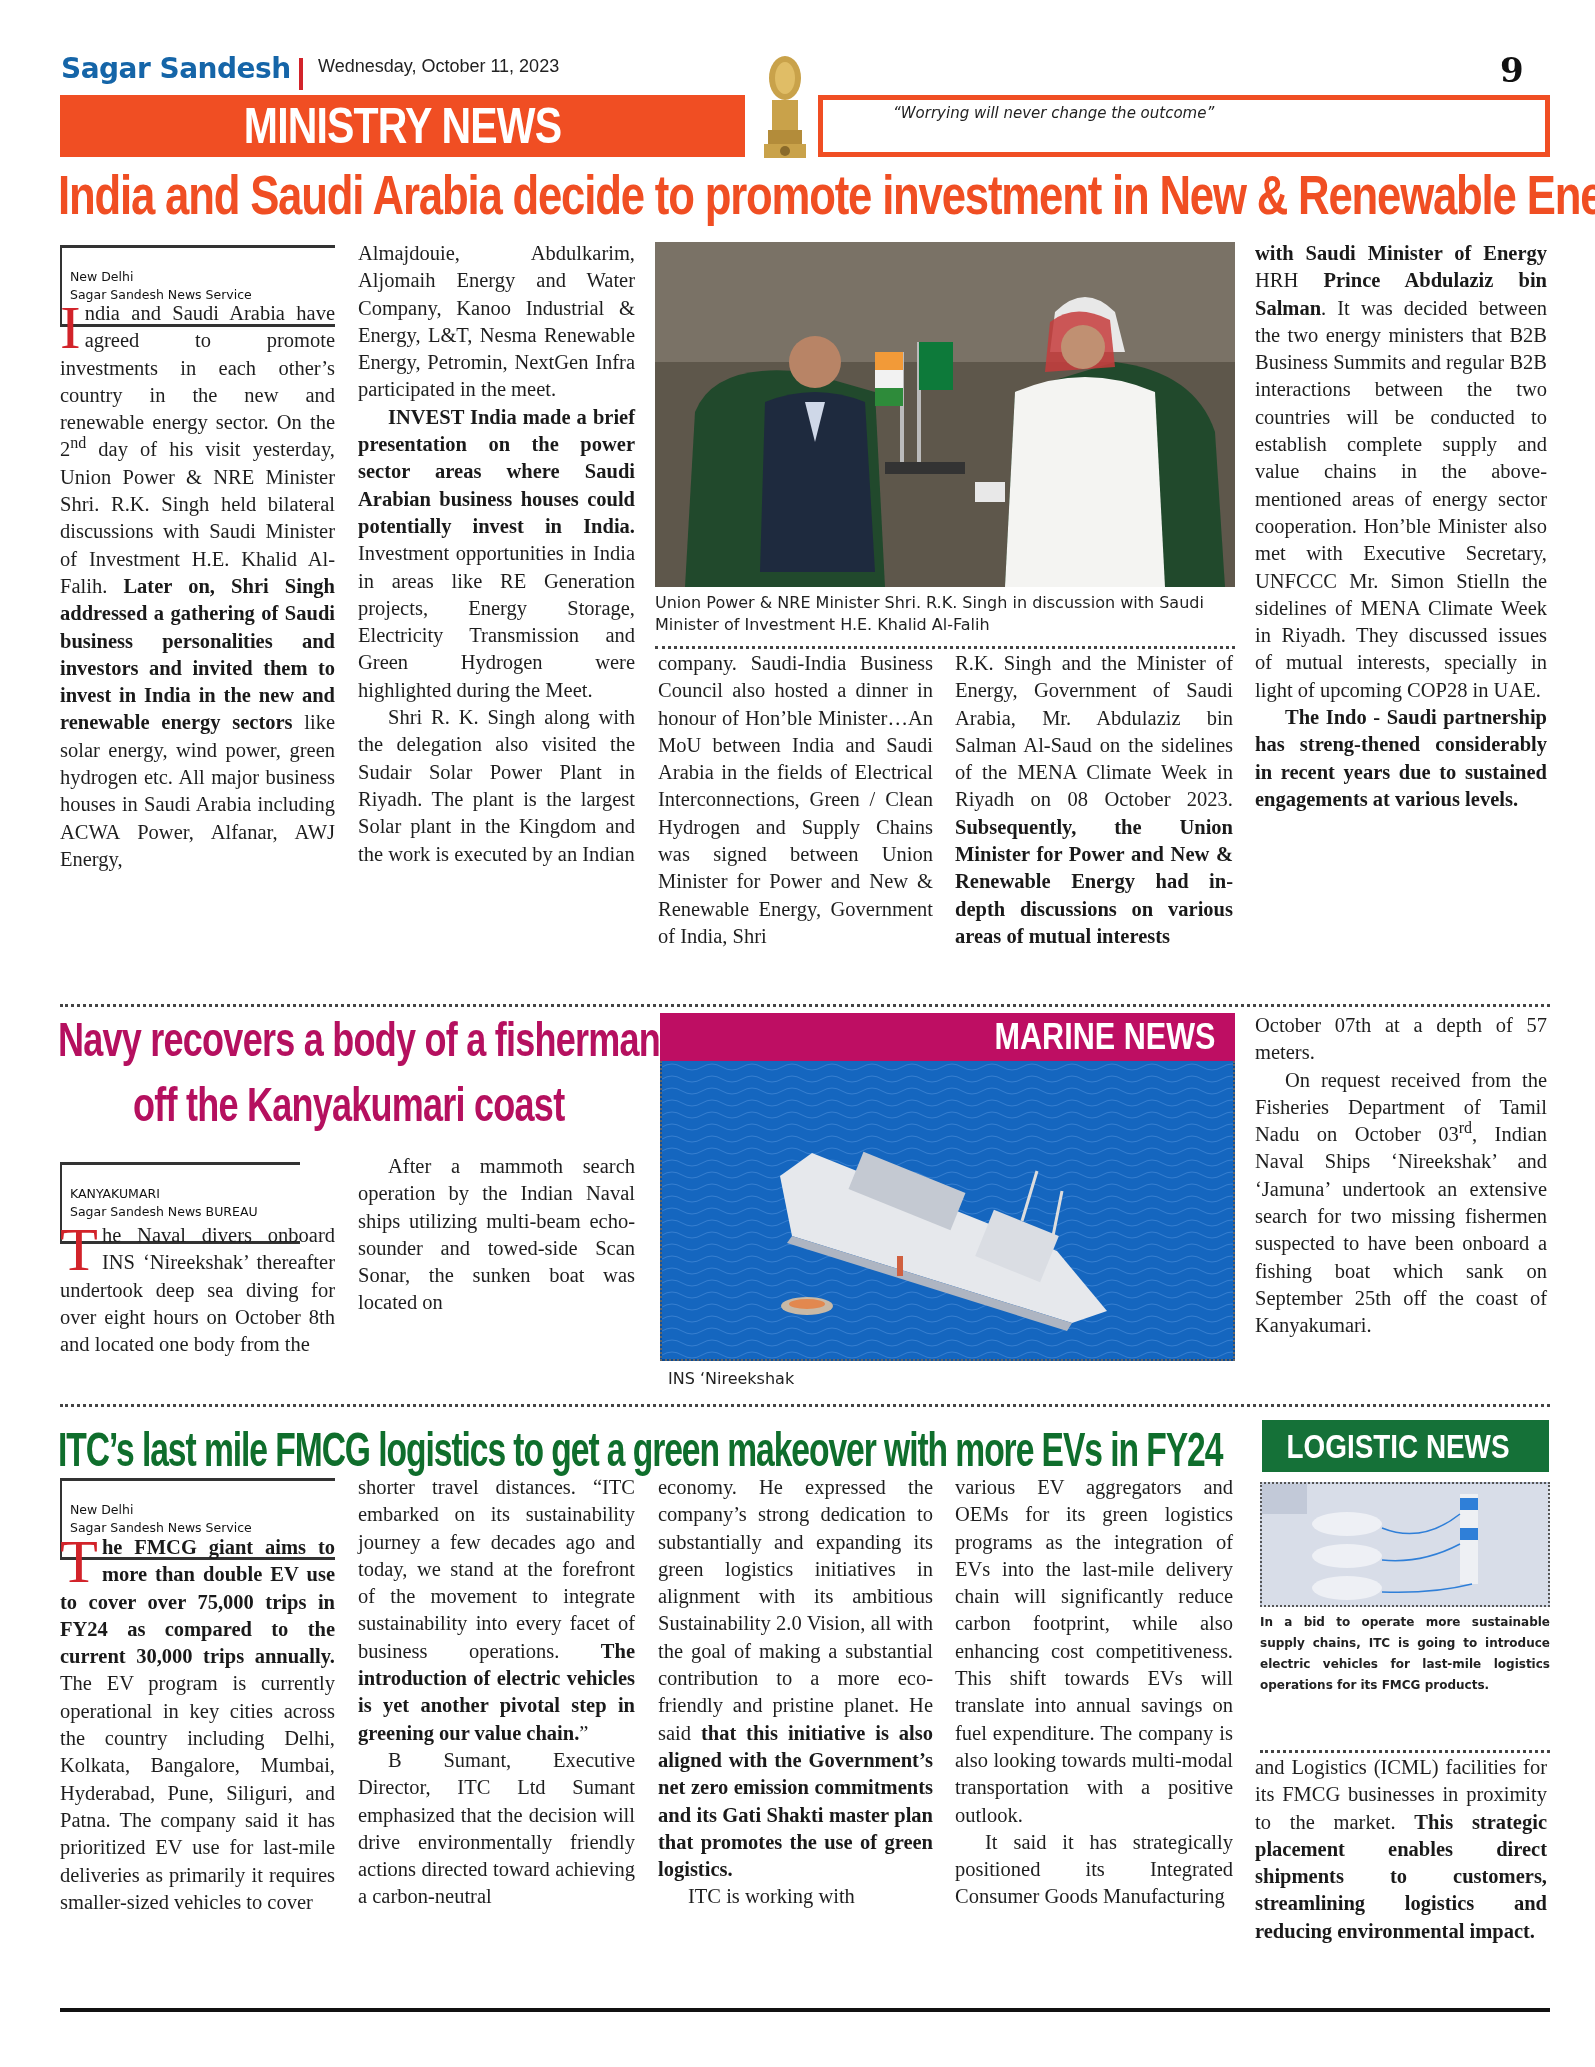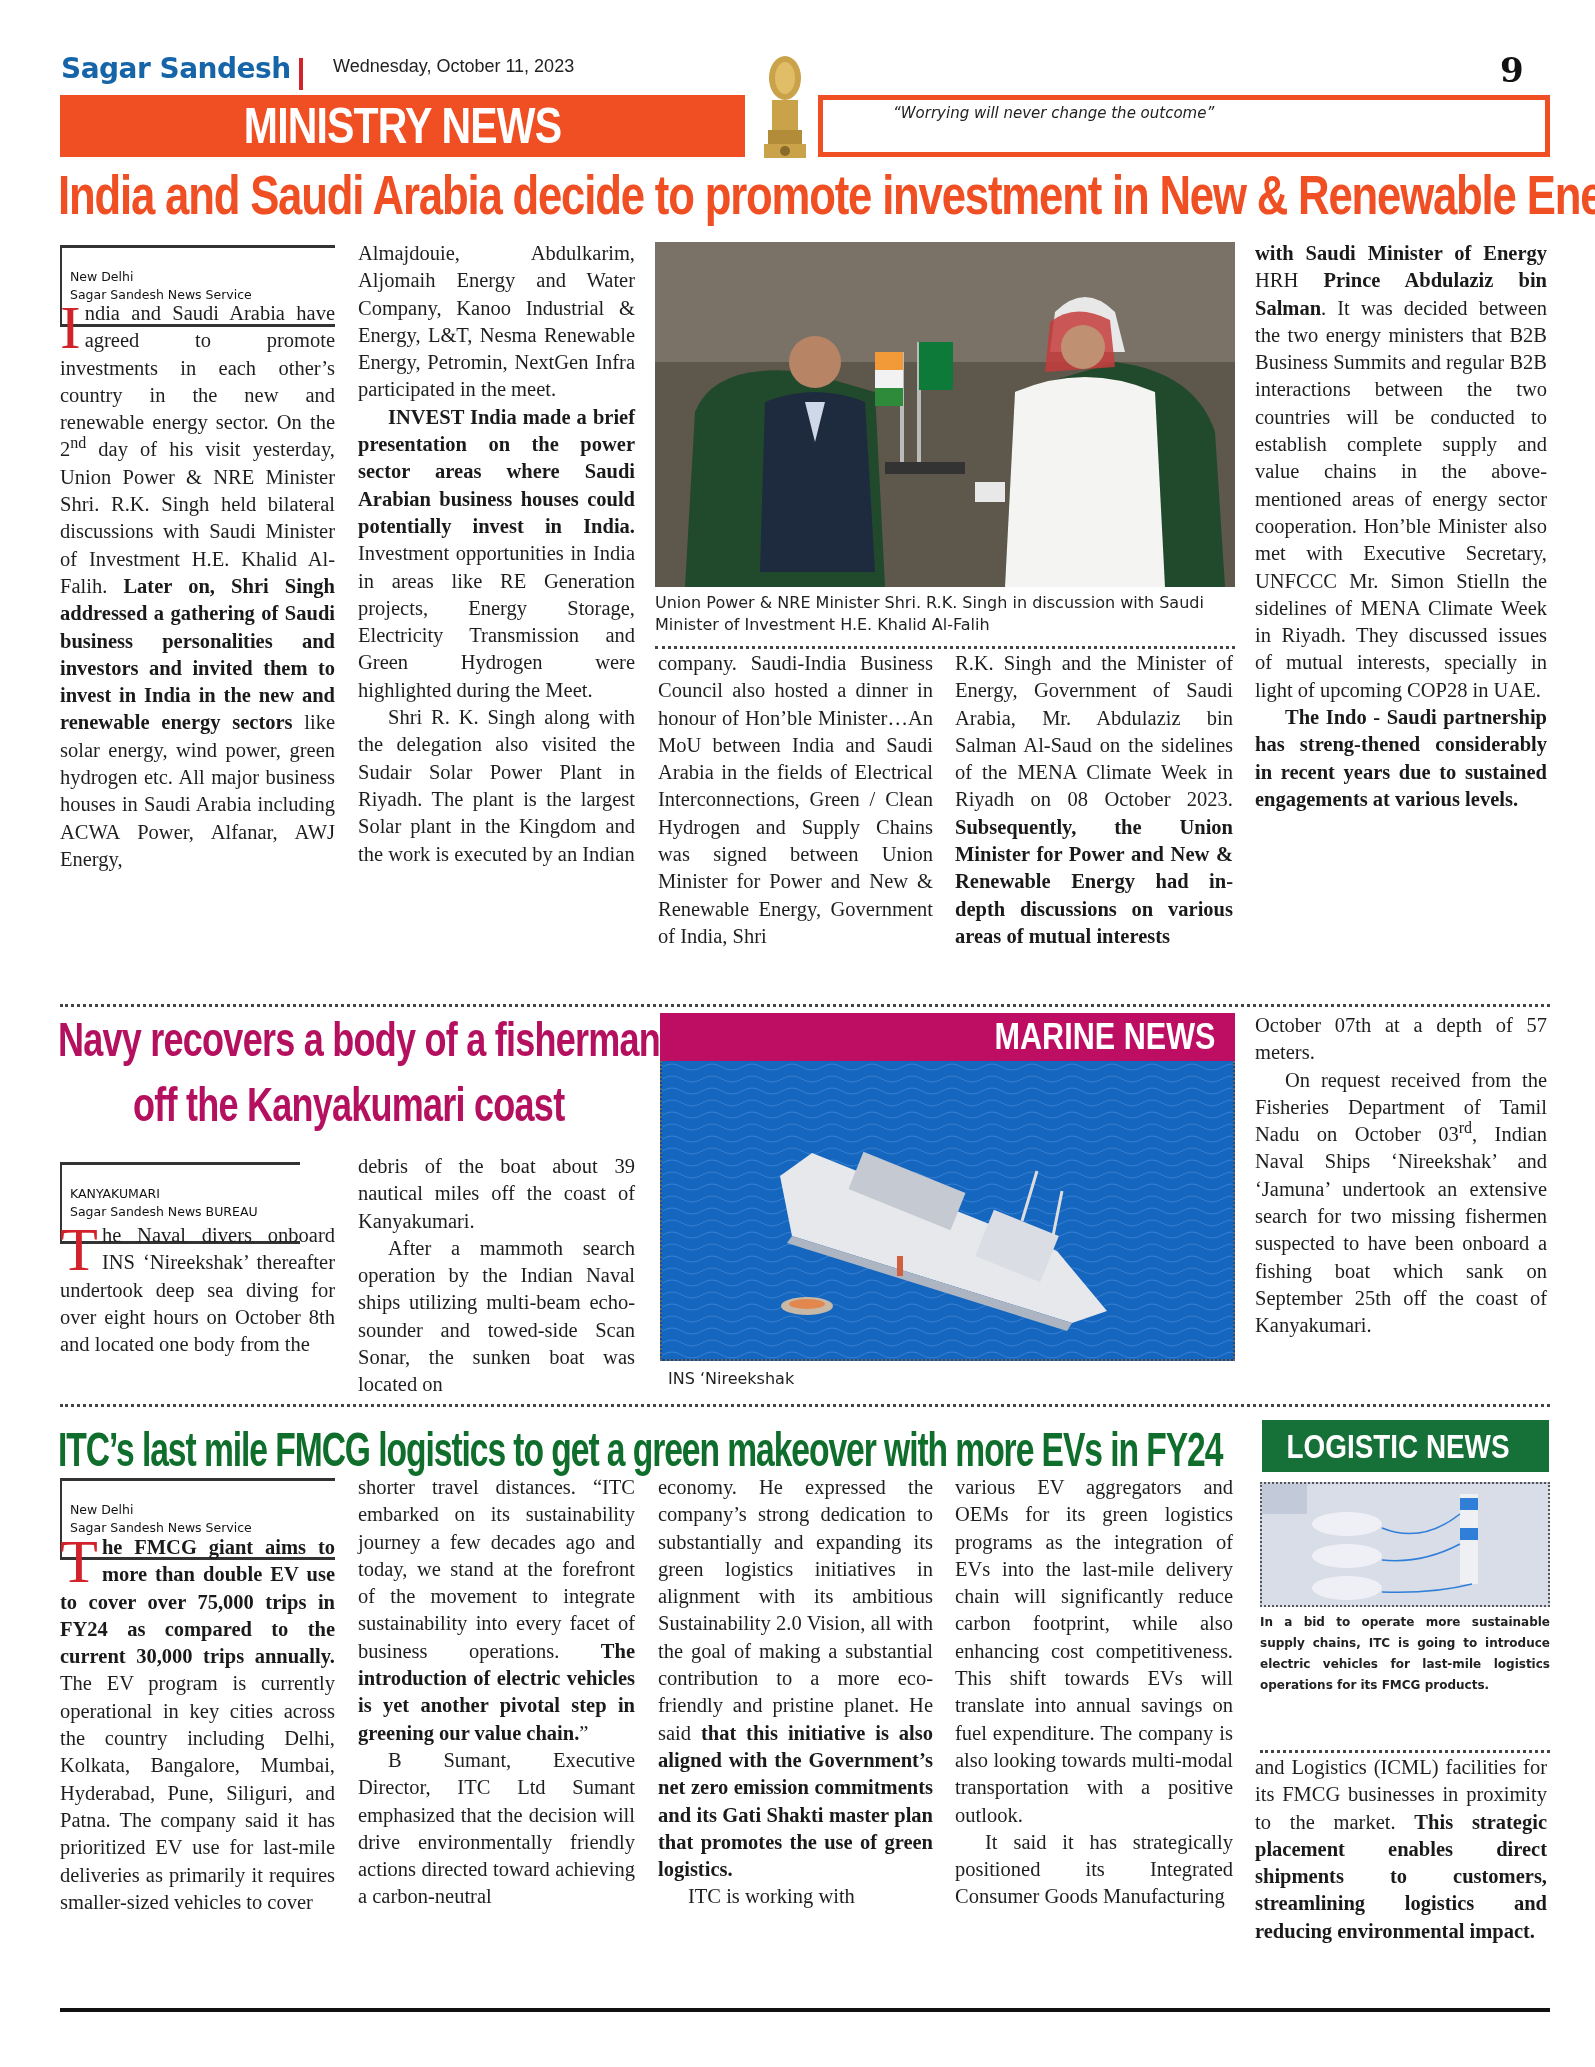--- a/index.html
+++ b/index.html
@@ -4,21 +4,21 @@
 <style>
   * { box-sizing: border-box; margin: 0; padding: 0; }
   html, body { width: 1595px; height: 2067px; background: #ffffff; overflow: hidden; }
   body { position: relative; font-family: "Liberation Serif", serif; color: #1e1e1e; }
 
   .abs { position: absolute; }
 
   
   .brand { left: 61px; top: 52px; font-family: "DejaVu Sans", sans-serif; font-weight: bold; font-size: 28px; color: #1565a8; letter-spacing: -0.5px; }
   .brand-sep { left: 299px; top: 58px; width: 4px; height: 32px; background: #d2232a; }
-  .dateline { left: 318px; top: 56px; font-family: "Liberation Sans", sans-serif; font-size: 18px; color: #222; margin-left: 15px; }
+  .dateline { left: 318px; top: 56px; font-family: "Liberation Sans", sans-serif; font-size: 18px; color: #222; }
   .page-num { left: 1500px; top: 50px; font-family: "DejaVu Serif", serif; font-weight: bold; font-size: 34px; color: #111; }
 
   .section-band { left: 60px; top: 95px; width: 685px; height: 62px; background: #f04e23; display: flex; align-items: center; justify-content: center; }
   .section-band span { font-family: "Liberation Sans", sans-serif; font-weight: bold; font-size: 50px; color: #fff; letter-spacing: -1px; transform: scaleX(0.82); display: inline-block; }
   .emblem { left: 760px; top: 50px; width: 50px; height: 115px; }
   .quote-box { left: 818px; top: 95px; width: 732px; height: 62px; border: 5px solid #f04e23; }
   .quote-box span { position: absolute; left: 70px; top: 4px; font-family: "DejaVu Sans", sans-serif; font-style: italic; font-size: 15px; color: #222; }
 
   .headline-main { left: 58px; top: 162px; width: 1500px; font-family: "Liberation Sans", sans-serif; font-weight: bold; font-size: 56px; color: #f04e23; letter-spacing: -1.5px; transform: scaleX(0.78); transform-origin: left top; white-space: nowrap; }
 
@@ -158,21 +158,20 @@
 
 <div class="abs col" style="left:60px; top:1222px; width:275px;">
   <span class="dropcap">T</span>
   <div>
       <p><span>he Naval divers onboard INS ‘Nireekshak’ thereafter undertook deep sea diving for over eight hours on October 8th and located one body from the</span></p>
     </div>
 </div>
 
 <div class="abs col" style="left:358px; top:1153px; width:277px;">
   <div>
-      <p><span>debris of the boat about 39 nautical miles off the coast of Kanyakumari.</span></p>
       <p class="indent"><span>After a mammoth search operation by the Indian Naval ships utilizing multi-beam echo-sounder and towed-side Scan Sonar, the sunken boat was located on</span></p>
     </div>
 </div>
 
 <div class="abs marine-band">
   <span>MARINE NEWS</span>
 </div>
 
 <div class="abs photo2">
   <svg width="575" height="300" viewBox="0 0 575 300">

